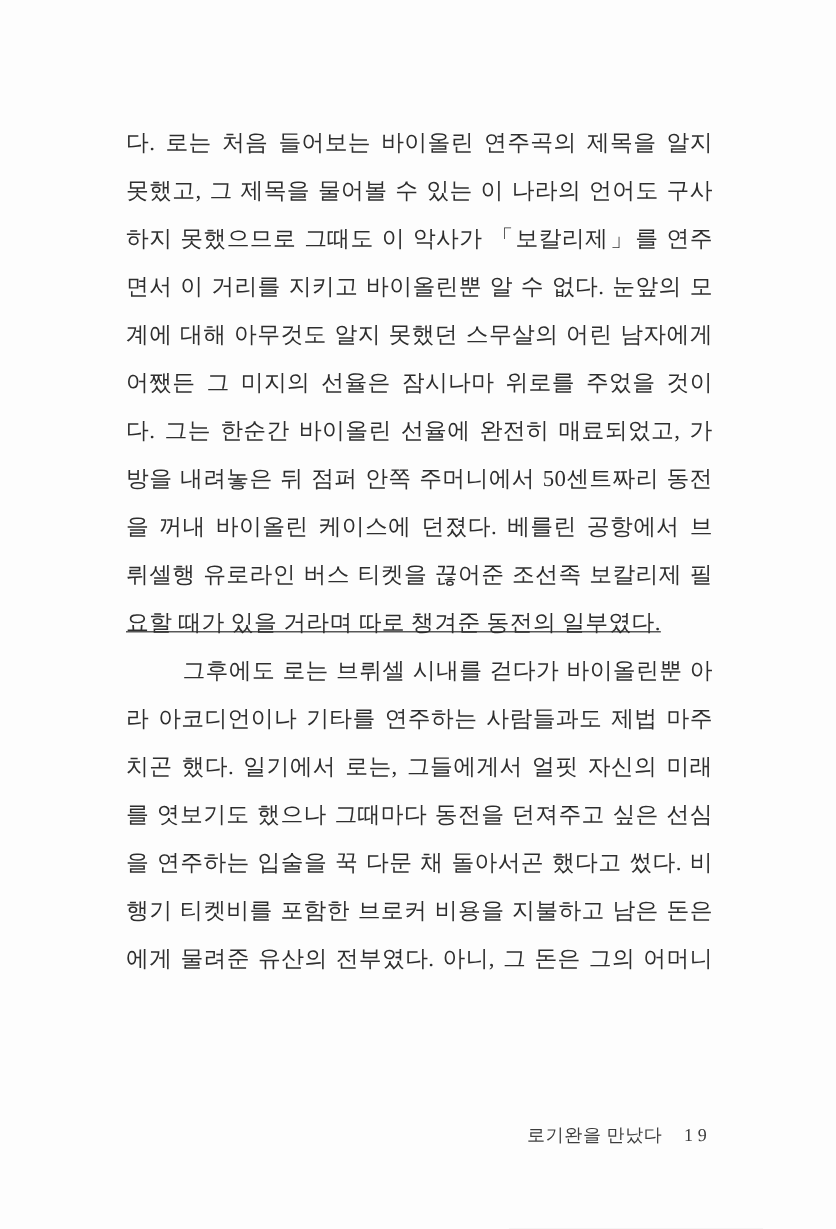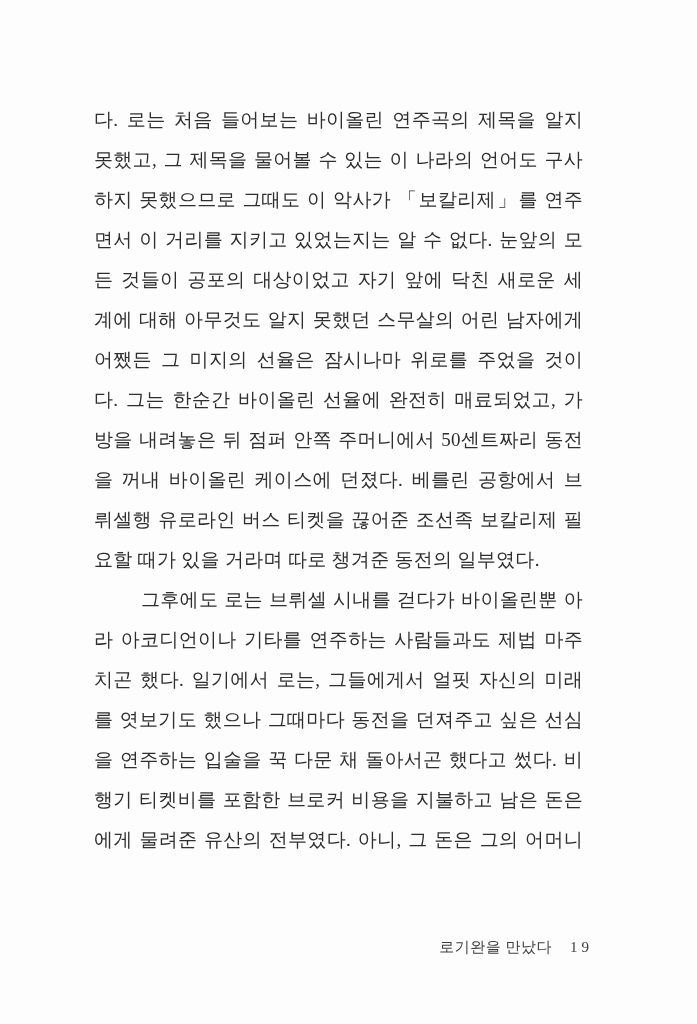--- a/index.html
+++ b/index.html
@@ -12,21 +12,21 @@
     width: 697px;
     height: 1024px;
     margin: 0 auto;
     background: #fdfdfd;
     font-family: "Liberation Serif", "DejaVu Serif", serif;
     color: #2e2e2e;
     overflow: hidden;
   }
   .text-block {
     position: absolute;
-    left: 94px;
+    left: 105px;
     top: 100px;
     width: 489px;
   }
   .paragraph {
     margin: 0;
     padding: 0;
   }
   .line {
     font-size: 19px;
     line-height: 40px;
@@ -35,20 +35,21 @@
     text-align: justify;
     text-align-last: justify;
     overflow: hidden;
   }
   .line.indent-first {
     padding-left: 47px;
   }
   .line.para-end {
     text-align: center;
     text-align-last: left;
+    text-decoration: underline;
   }
   .footer {
     position: absolute;
     top: 936px;
     right: 104px;
     font-size: 15px;
     line-height: 22px;
     color: #3c3c3c;
     display: flex;
     align-items: baseline;
@@ -66,22 +67,21 @@
 </head>
 <body>
 
 <div class="page">
 
   <main class="text-block">
       <div class="paragraph">
         <div class="line">다. 로는 처음 들어보는 바이올린 연주곡의 제목을 알지</div>
         <div class="line">못했고, 그 제목을 물어볼 수 있는 이 나라의 언어도 구사</div>
         <div class="line">하지 못했으므로 그때도 이 악사가 「보칼리제」를 연주하</div>
-        <div class="line">면서 이 거리를 지키고 있었는지는 알 수 없다. 눈앞의 모</div>
-        <div class="line">든 것들이 공포의 대상이었고 자기 앞에 닥친 새로운 세</div>
+        <div class="line">면서 이 거리를 지키고 바이올린뿐 알 수 없다. 눈앞의 모</div>
         <div class="line">계에 대해 아무것도 알지 못했던 스무살의 어린 남자에게</div>
         <div class="line">어쨌든 그 미지의 선율은 잠시나마 위로를 주었을 것이</div>
         <div class="line">다. 그는 한순간 바이올린 선율에 완전히 매료되었고, 가</div>
         <div class="line">방을 내려놓은 뒤 점퍼 안쪽 주머니에서 50센트짜리 동전</div>
         <div class="line">을 꺼내 바이올린 케이스에 던졌다. 베를린 공항에서 브</div>
         <div class="line">뤼셀행 유로라인 버스 티켓을 끊어준 조선족 보칼리제 필</div>
         <div class="line para-end">요할 때가 있을 거라며 따로 챙겨준 동전의 일부였다.</div>
       </div>
       <div class="paragraph">
         <div class="line indent-first">그후에도 로는 브뤼셀 시내를 걷다가 바이올린뿐 아니</div>

